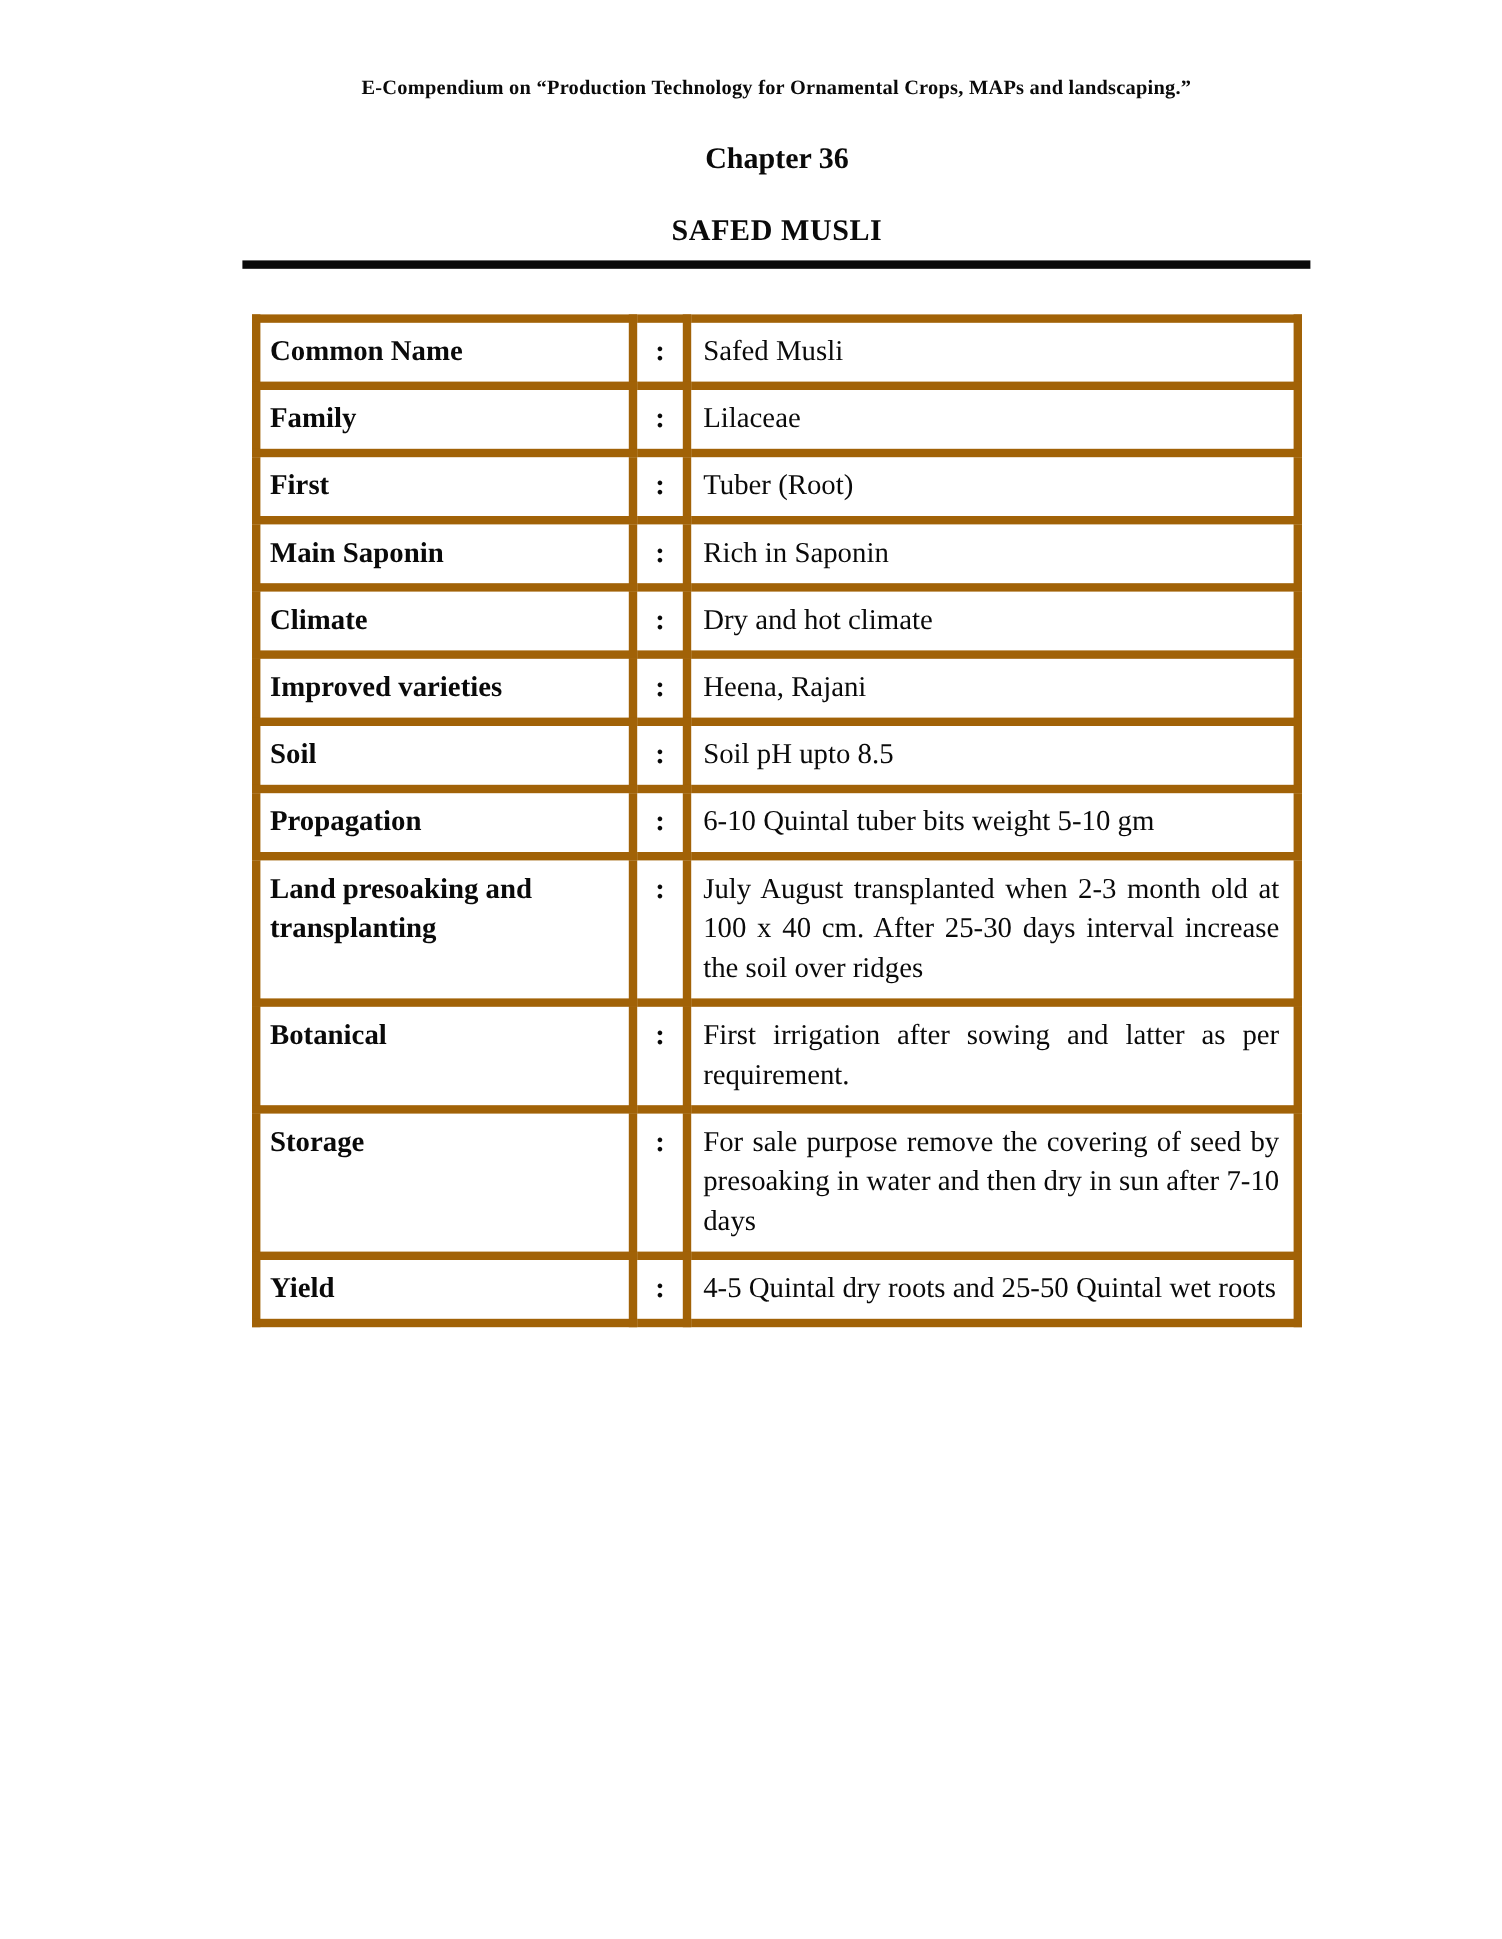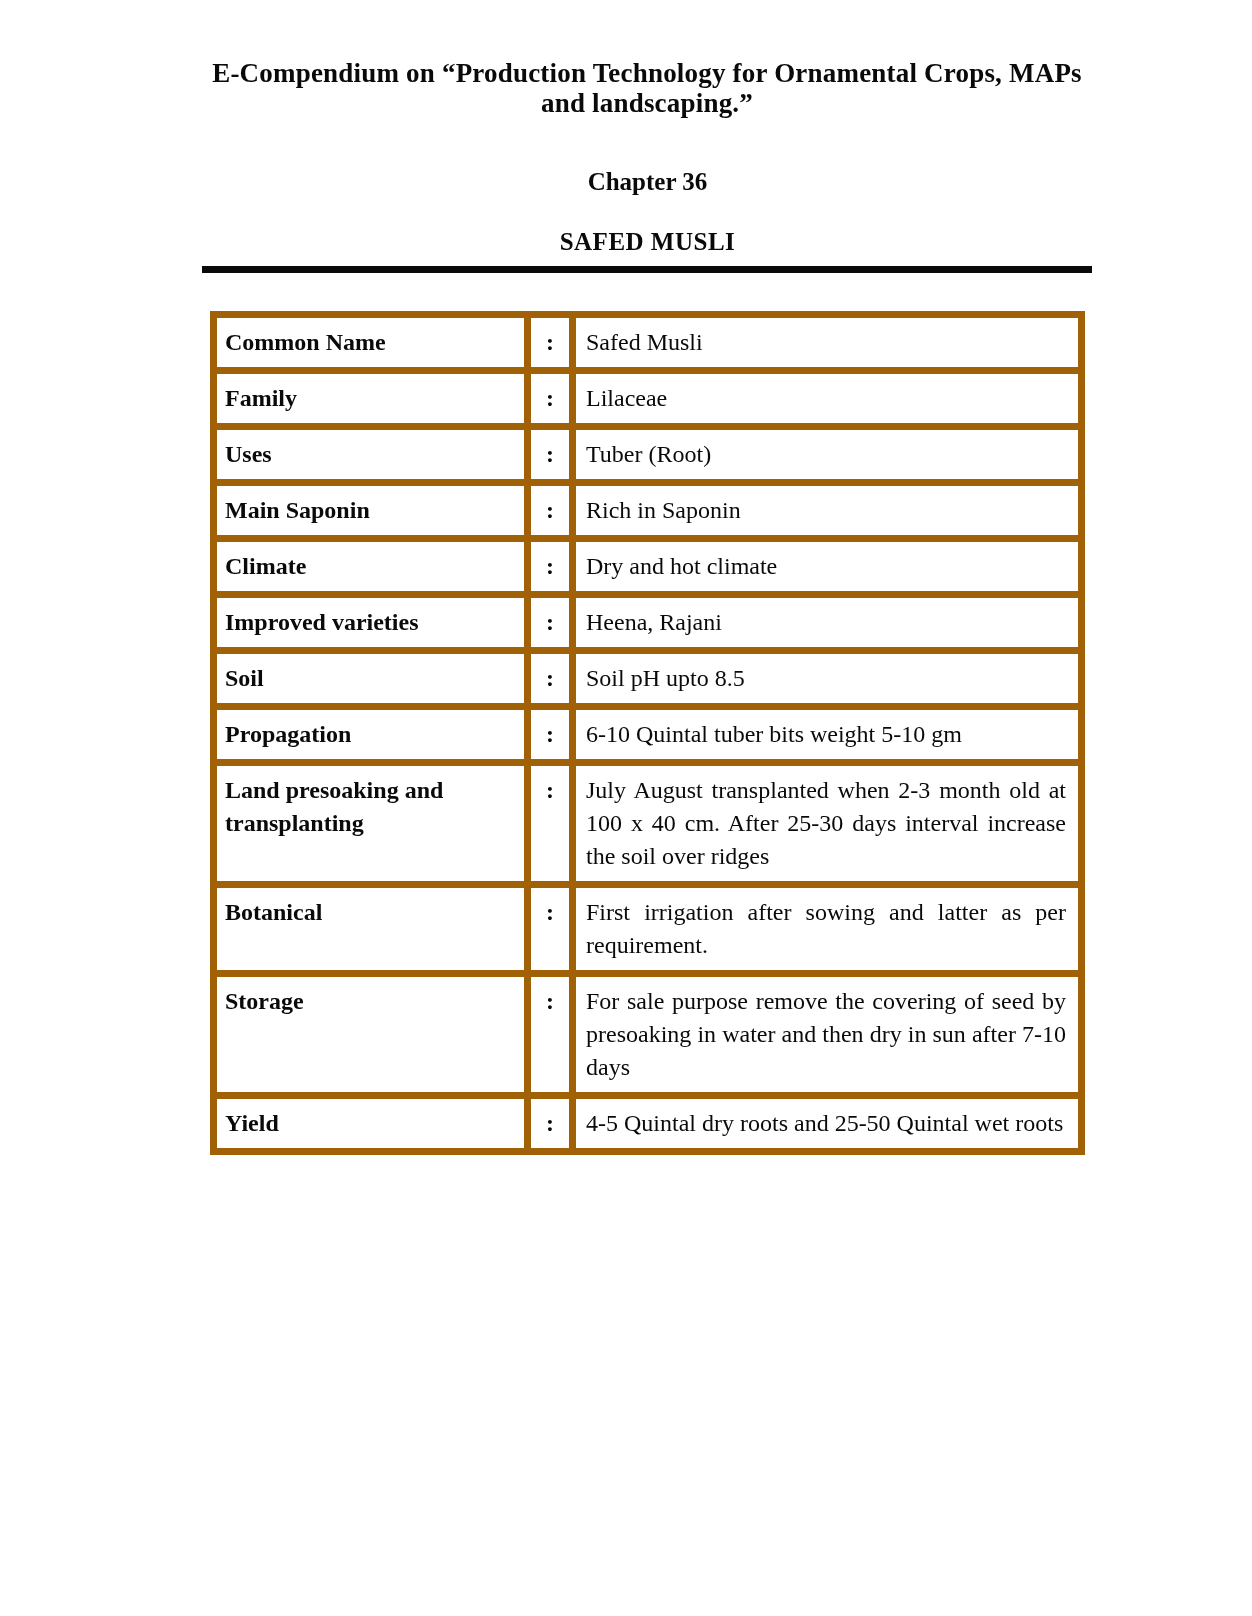--- a/index.html
+++ b/index.html
@@ -16,33 +16,33 @@
     background: #ffffff;
     overflow: hidden;
   }
   .content {
     width: 875px;
     margin-left: 210px;
     padding-top: 58px;
   }
   .doc-header {
     text-align: center;
-    font-size: 27px;
+    font-size: 17px;
     font-weight: bold;
     line-height: 30px;
     letter-spacing: 0.2px;
     width: 900px;
     margin-left: -13px;
   }
   .chapter {
     text-align: center;
     font-size: 25px;
     font-weight: bold;
     line-height: 30px;
-    margin-top: 49px;
+    margin-top: 30px;
   }
   .doc-title {
     text-align: center;
     font-size: 25px;
     font-weight: bold;
     line-height: 30px;
     margin-top: 30px;
     letter-spacing: 0.5px;
   }
   .title-rule {
@@ -112,21 +112,21 @@
           <td class="lbl">Common Name</td>
           <td class="sep">:</td>
           <td class="val">Safed Musli</td>
         </tr>
         <tr>
           <td class="lbl">Family</td>
           <td class="sep">:</td>
           <td class="val">Lilaceae</td>
         </tr>
         <tr>
-          <td class="lbl">Uses</td>
+          <td class="lbl">First</td>
           <td class="sep">:</td>
           <td class="val">Tuber (Root)</td>
         </tr>
         <tr>
           <td class="lbl">Main Saponin</td>
           <td class="sep">:</td>
           <td class="val">Rich in Saponin</td>
         </tr>
         <tr>
           <td class="lbl">Climate</td>

